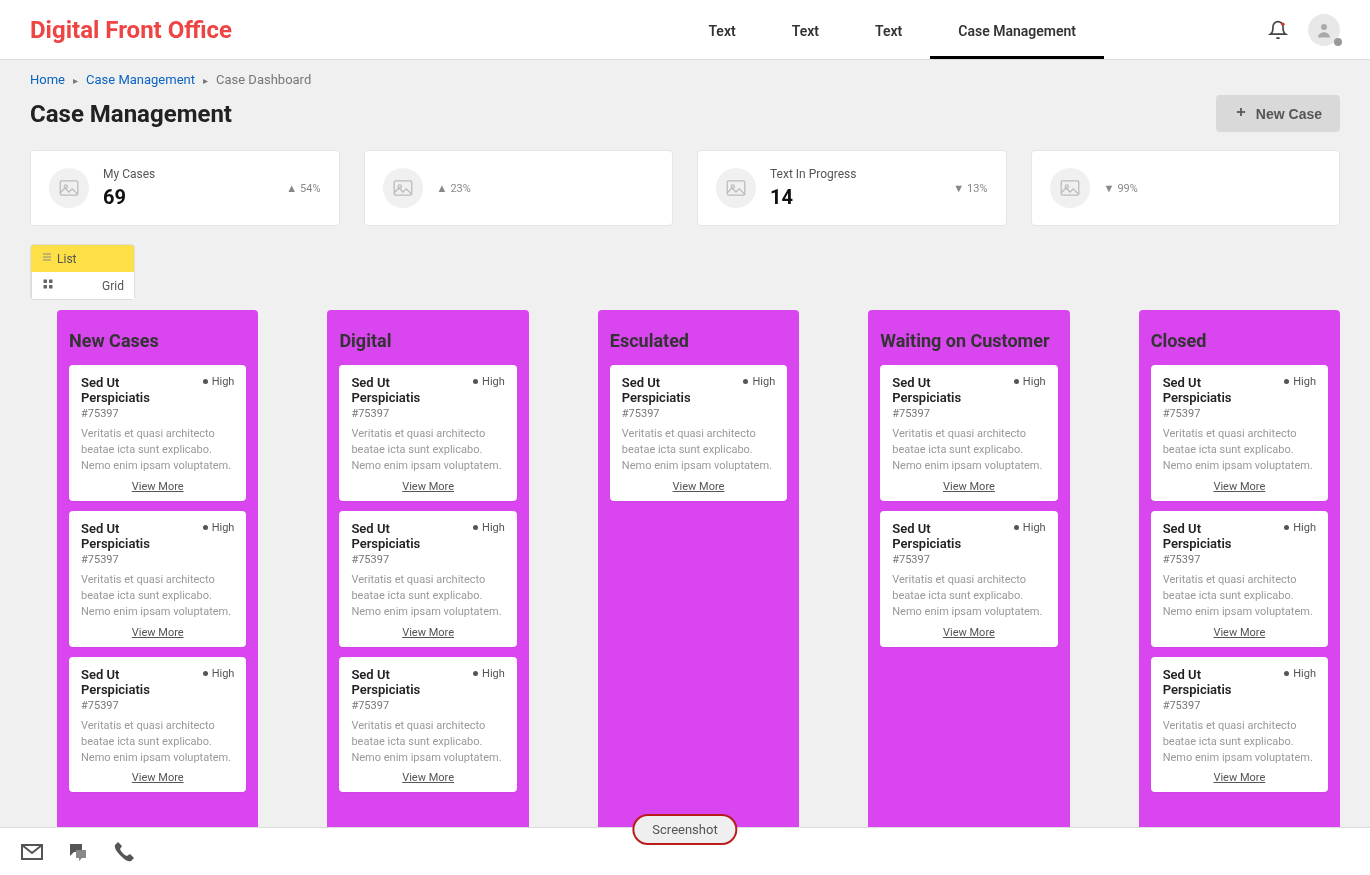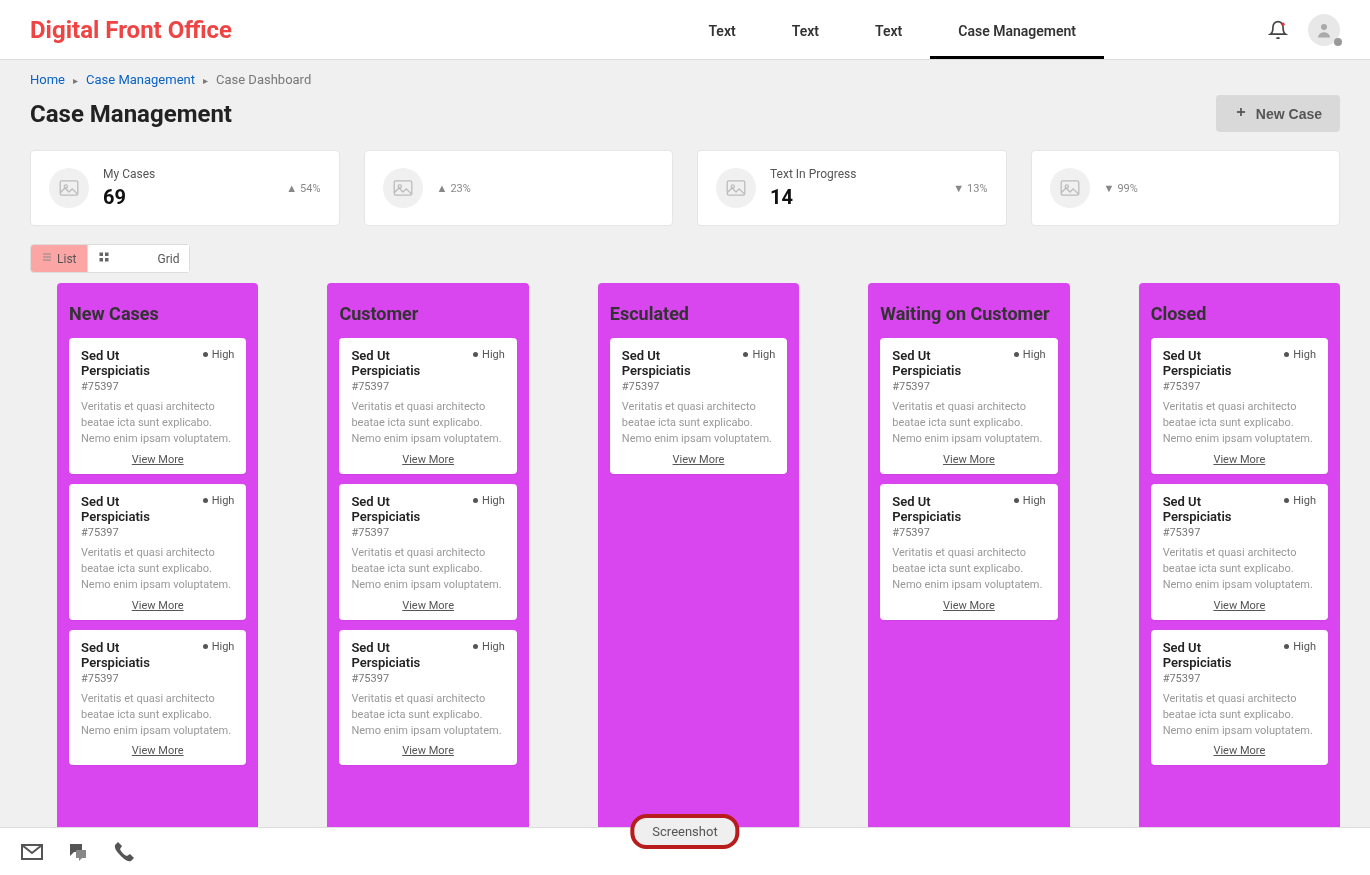--- a/index.html
+++ b/index.html
@@ -64,21 +64,21 @@
     padding: 16px 18px; display:flex; align-items:center; gap:14px; position:relative;
   }
   .stat-icon { width:40px; height:40px; border-radius:50%; background:#f0f0f0; display:flex;align-items:center;justify-content:center; }
   .stat-body { flex:1; }
   .stat-label { font-size:12px; color:#555; margin-bottom:4px; }
   .stat-value { font-size:20px; font-weight:700; color:#111; }
   .stat-change { font-size:11px; color:#888; display:flex; align-items:center; gap:3px; }
 
   
   .view-toggle { padding: 0 30px 10px; }
-  .toggle-group { display:inline-flex; border:1px solid #ddd; border-radius:4px; background:#fca5a5; }
+  .toggle-group { display:inline-flex; border:1px solid #ddd; border-radius:4px; background:#fde047;flex-direction:column; }
   .toggle-btn { display:flex; align-items:center; gap:4px; padding:6px 10px; font-size:12px; color:#555; cursor:pointer; }
   .toggle-btn + .toggle-btn { border-left:1px solid #ddd; }
   .toggle-btn.active { background:#fff;gap:48px; }
 
   
   .board { display:flex; gap:42px; padding: 0 30px; align-items:flex-start; height: 548px; }
   .column {
     background:#d946ef; border-radius:4px; width: 226px;
     padding: 20px 12px; display:flex; flex-direction:column; gap:10px;
     height: 100%; overflow-y:auto; position:relative; scrollbar-width: thin; margin-left: 27px;
@@ -99,21 +99,21 @@
 
   
   .bottombar {
     position:absolute; bottom:0; left:0; right:0;
     height: 48px; background:#fff; border-top:1px solid #ddd;
     display:flex; align-items:center; padding: 0 20px; gap:22px;
   }
   .bottom-icon { color:#555; cursor:pointer; display:flex; }
   .screenshot-chip {
     position:absolute; left:50%; transform:translateX(-50%);
-    background:#efefef; border:4px solid #b91c1c; border-radius:16px;
+    background:#efefef; border:2px solid #b91c1c; border-radius:16px;
     padding: 6px 18px; font-size:13px; color:#555;
     top: -14px;
   }
 </style>
 </head>
 <body>
 
 <div class="topbar">
   <div class="brand">Digital Front Office</div>
   <div class="nav-right">
@@ -280,21 +280,21 @@
             <span class="priority-dot"></span>
             <span>High</span>
           </div>
       </div>
       <div class="card-id">#75397</div>
       <div class="card-body">Veritatis et quasi architecto beatae icta sunt explicabo. Nemo enim ipsam voluptatem.</div>
       <a class="view-more">View More</a>
       </div>
     </div>
     <div class="column">
-      <div class="column-title">Customer</div>
+      <div class="column-title">Digital</div>
       <div class="case-card">
       <div class="card-top">
         <div class="card-title">Sed Ut Perspiciatis</div>
         <div class="priority">
             <span class="priority-dot"></span>
             <span>High</span>
           </div>
       </div>
       <div class="card-id">#75397</div>
       <div class="card-body">Veritatis et quasi architecto beatae icta sunt explicabo. Nemo enim ipsam voluptatem.</div>

